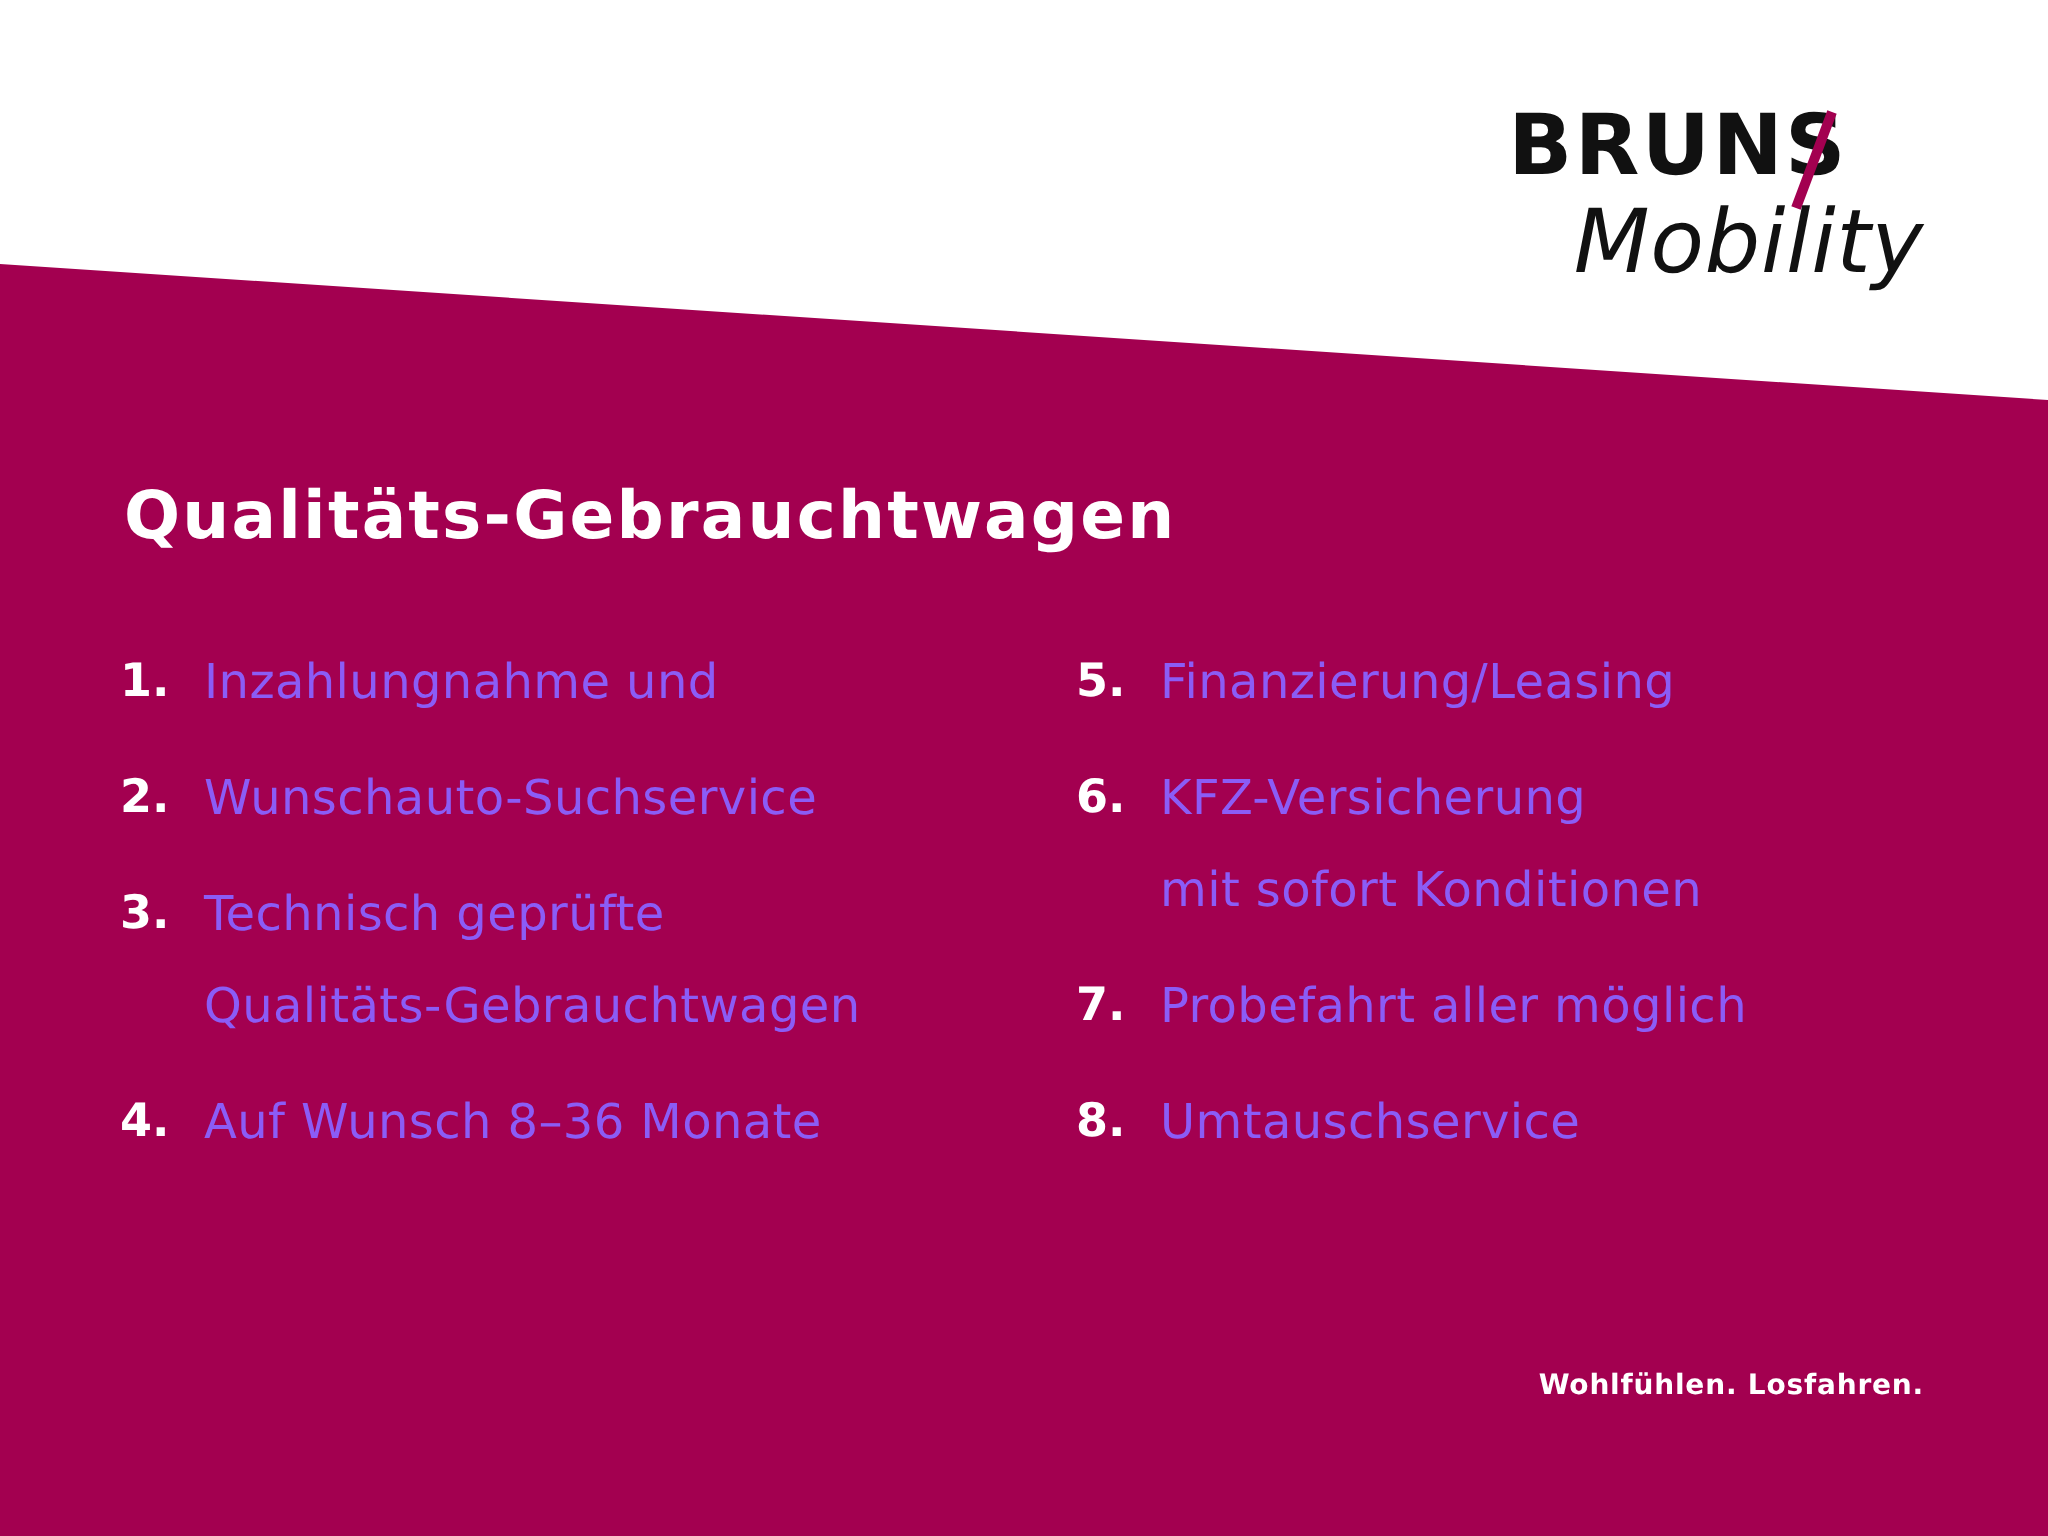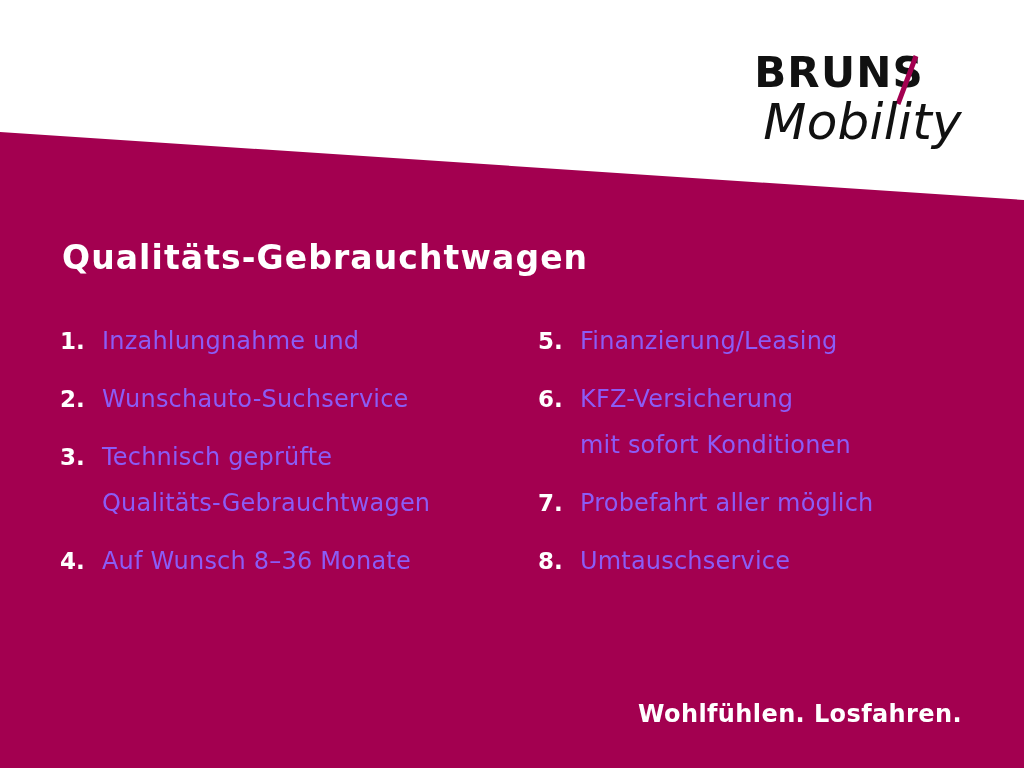--- a/index.html
+++ b/index.html
@@ -46,21 +46,21 @@
     right: 38px;
     top: 4px;
     width: 34px;
     height: 56px;
     pointer-events: none;
   }
   .logo-bottom {
     position: absolute;
     right: 0;
     top: 50px;
-    font-size: 50px;
+    font-size: 44px;
     font-style: italic;
     font-weight: 400;
     color: #111111;
     line-height: 48px;
     white-space: nowrap;
     letter-spacing: 0.3px;
   }
 
   
   .panel {
@@ -117,22 +117,22 @@
     color: #8b5cf6;
     line-height: 46px;
     white-space: nowrap;
     letter-spacing: 0.2px;
   }
 
   
   .tagline {
     position: absolute;
     right: 62px;
-    bottom: 40px;
-    font-size: 24px;
+    bottom: 67px;
+    font-size: 14px;
     font-weight: 700;
     color: #ffffff;
     letter-spacing: 0.4px;
     white-space: nowrap;
   }
 </style>
 </head>
 <body>
 
 <div class="slide">

